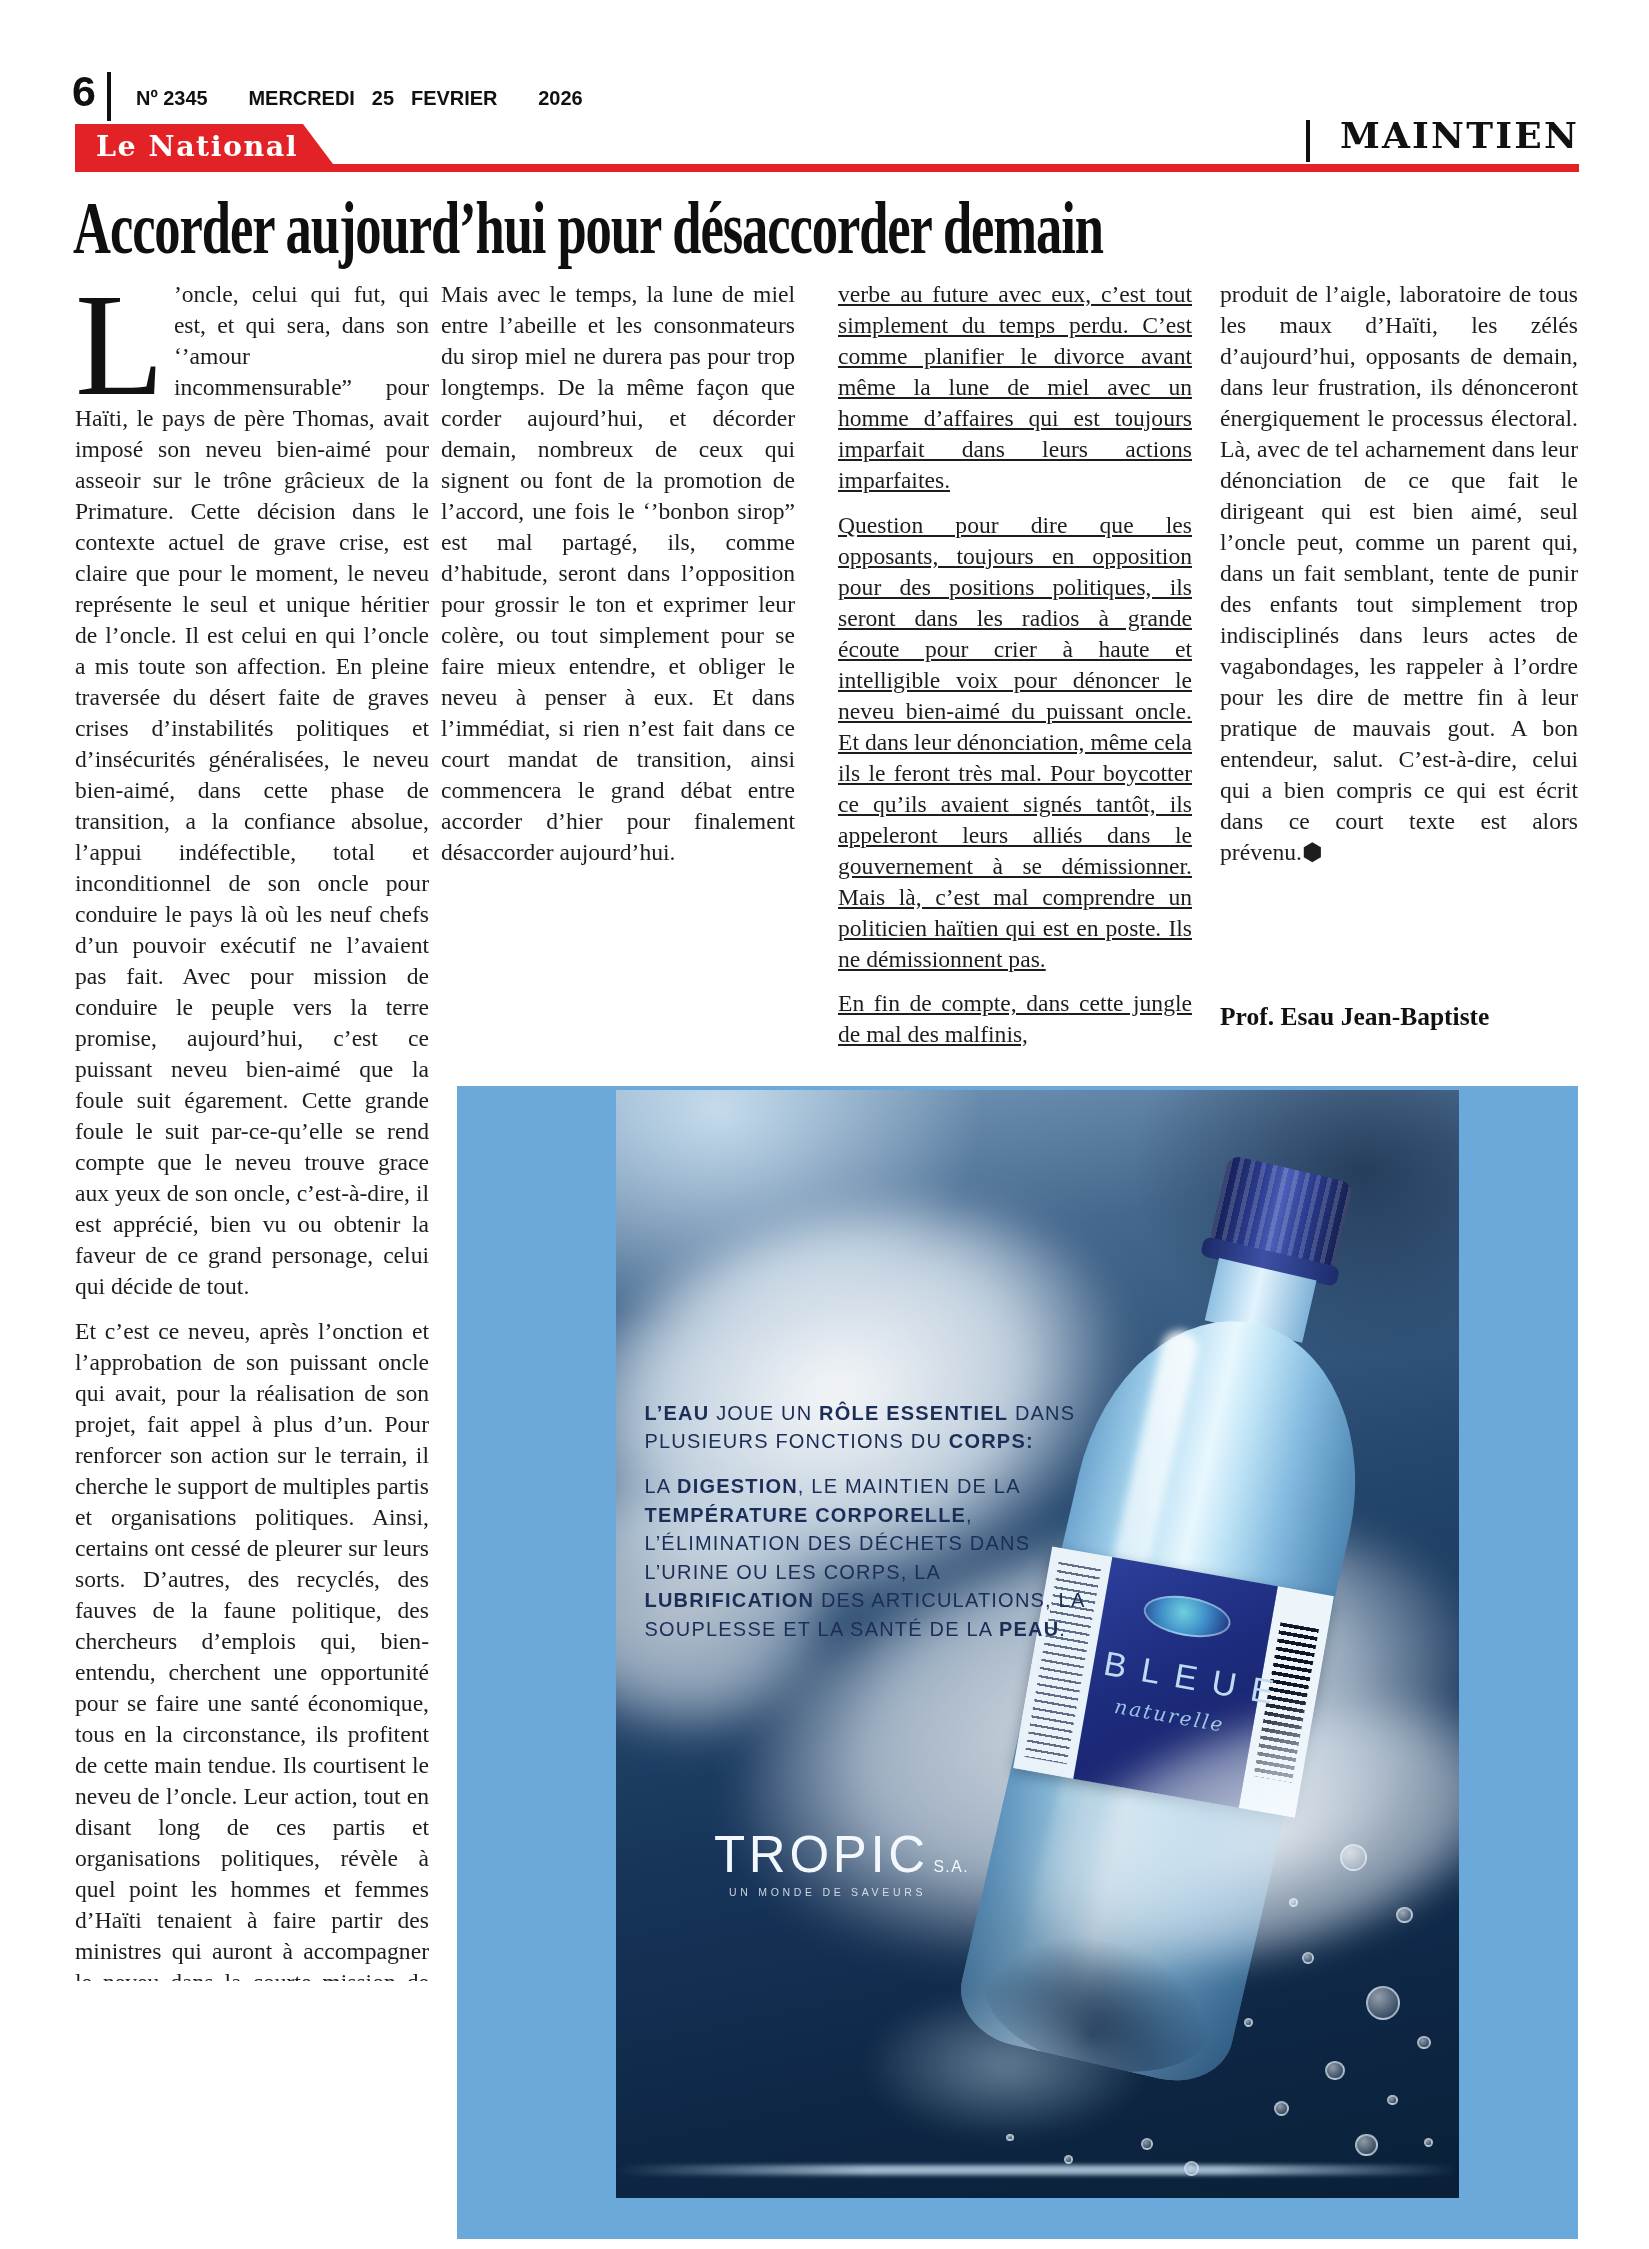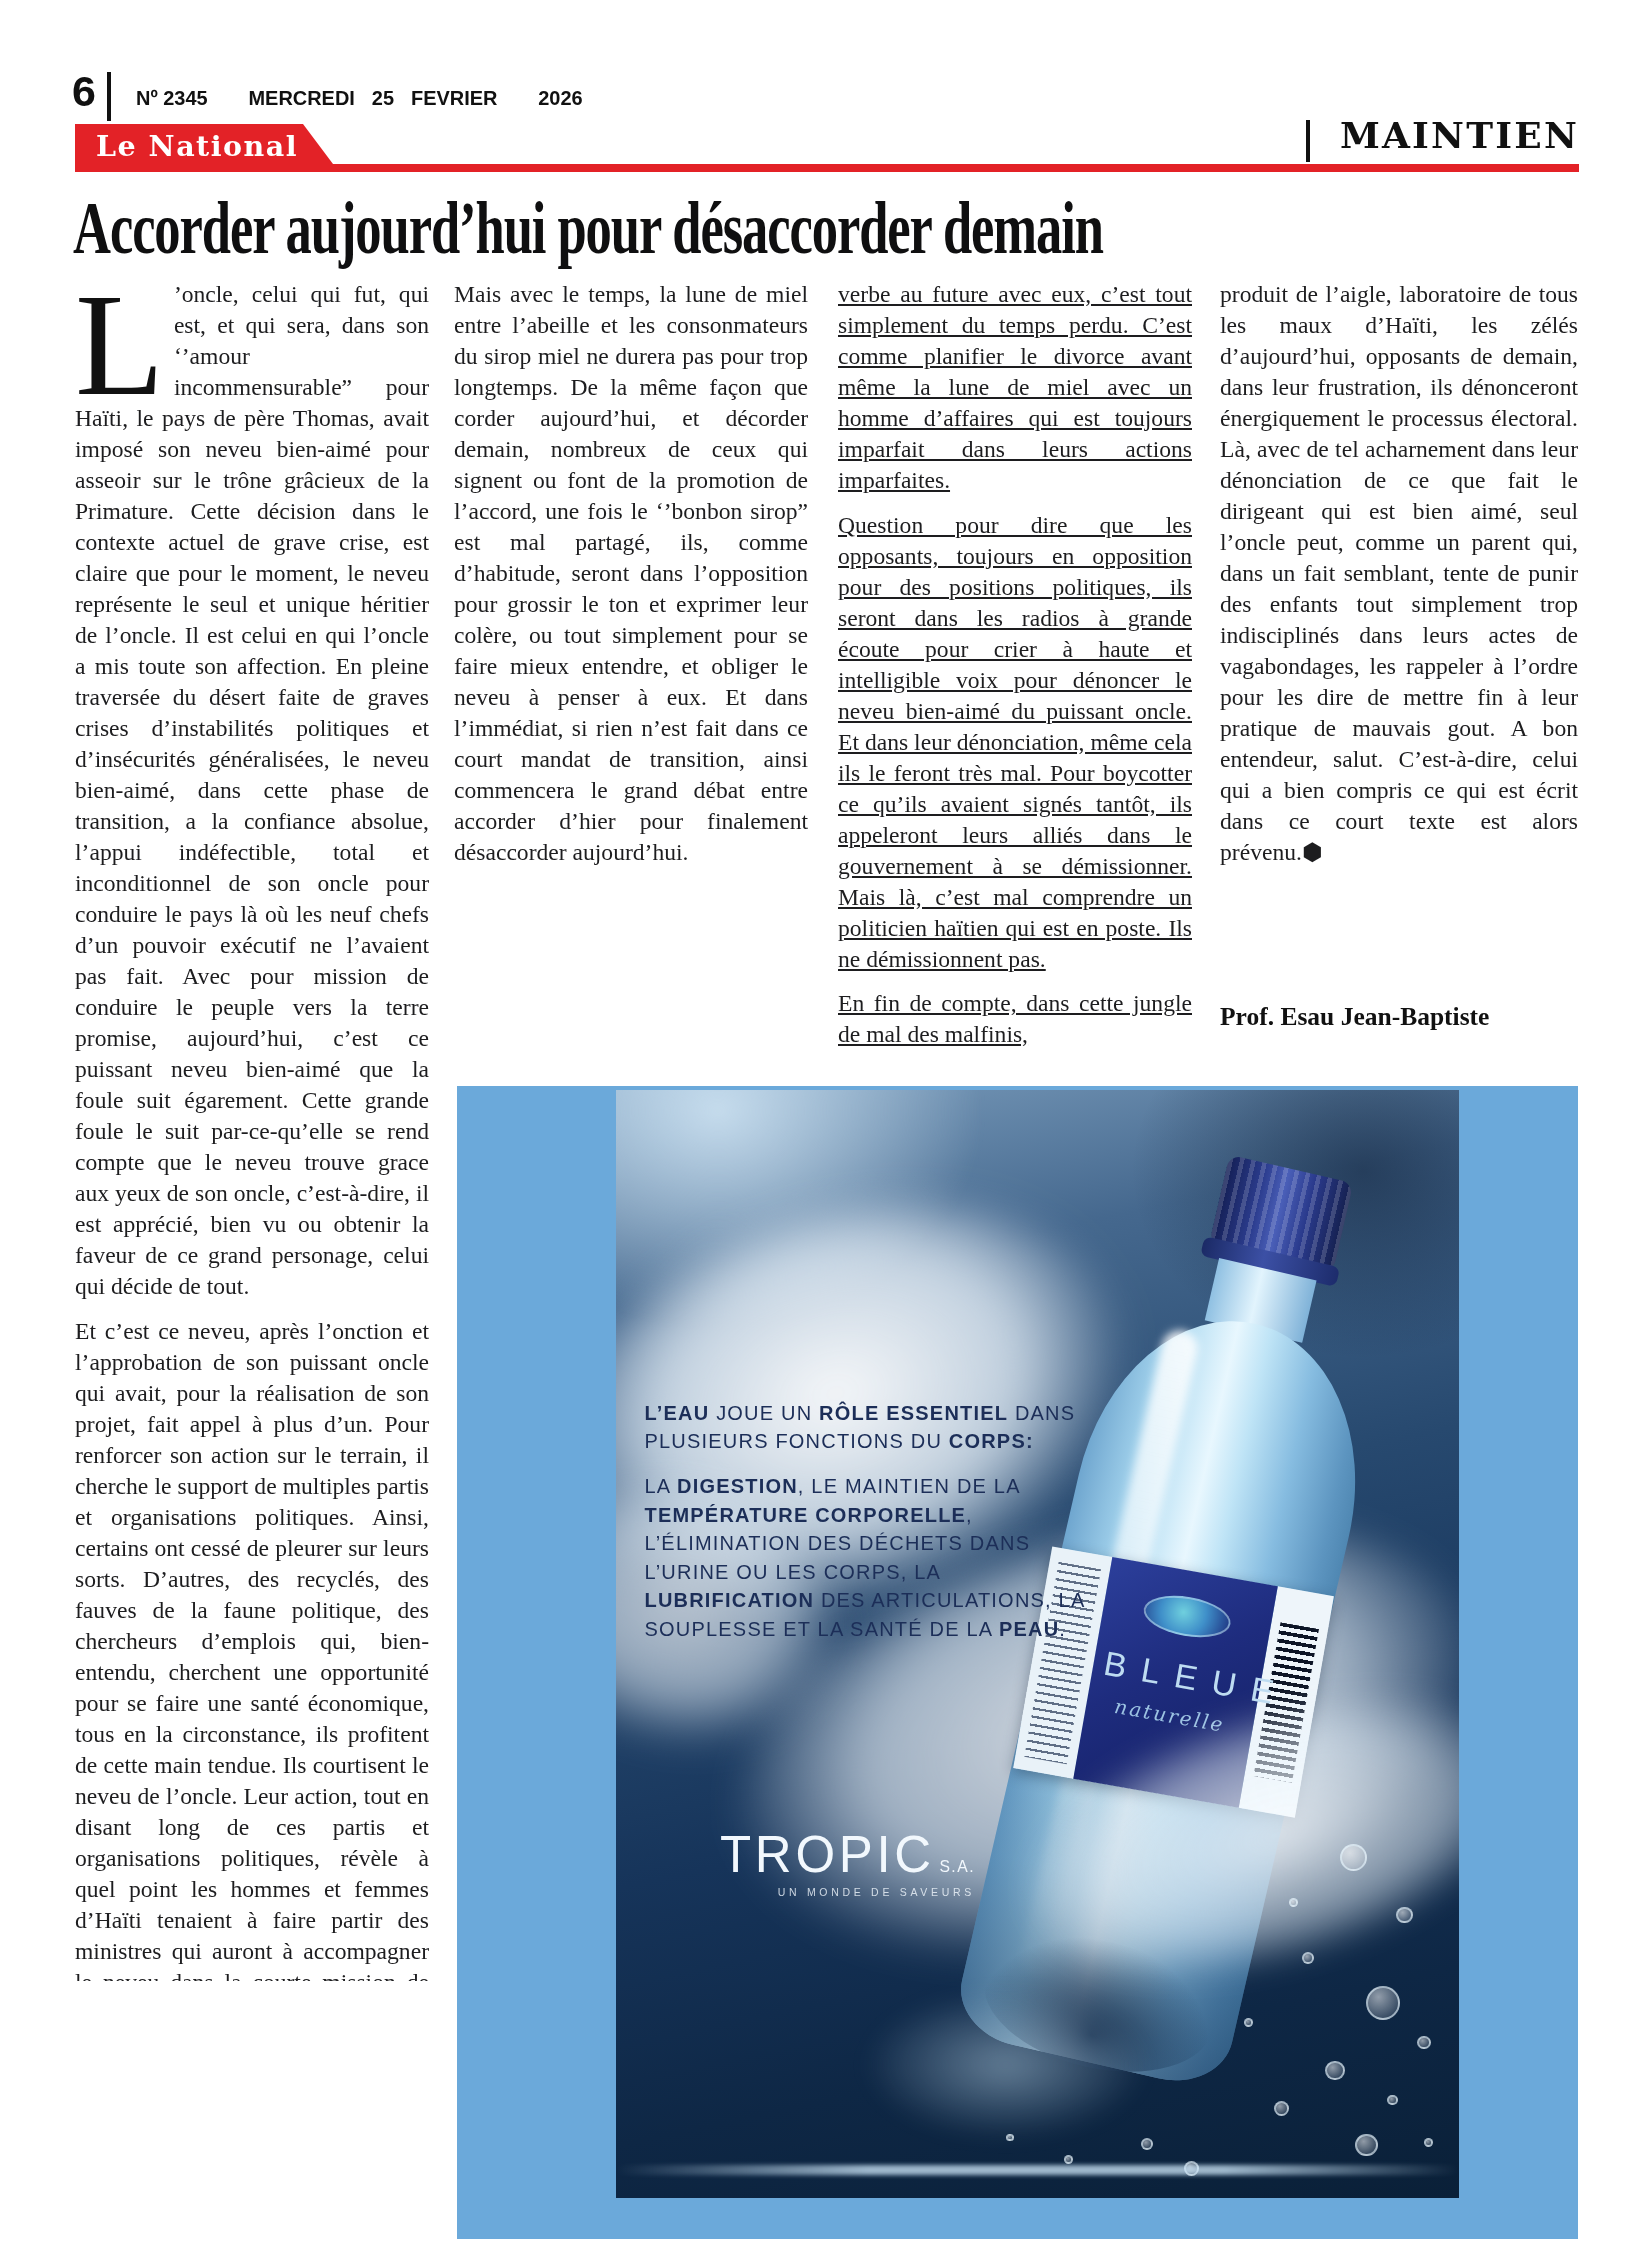--- a/index.html
+++ b/index.html
@@ -30,21 +30,21 @@
               font:700 73px/1.02 "Liberation Serif", serif; letter-spacing:-1.5px; color:#0f0f10;
               transform:scaleX(.72); transform-origin:left top; }
 
   
   .col { position:absolute; top:279px; width:354px; text-align:justify;
          font:23.6px/31px "Liberation Serif","DejaVu Serif","DejaVu Sans", serif; color:#1d1d1f;
          hyphens:none; overflow:hidden; }
   .col p { margin:0 0 13.5px; }
   .col p:last-child { margin-bottom:0; }
   .col1 { left:75px;  height:1702px; }
-  .col2 { left:454px;  height:806px; }
+  .col2 { left:441px;  height:806px; }
   .col3 { left:838px; height:806px;text-decoration:underline; }
   .col4 { left:1220px; height:806px; width:358px; }
   .dc { float:left; font:400 146px/0.75 "Liberation Serif", serif; color:#111;
         padding:12px 9.7px 0 0; }
   .author { position:absolute; left:1220px; top:1002px; font:700 25.5px/1.2 "Liberation Serif", serif; color:#111; }
 
   
   .ad { position:absolute; left:457px; top:1086px; width:1121px; height:1153px; background:#6ba9da; }
   .ad-photo { position:absolute; left:159px; top:3.7px; width:843px; height:1108px; overflow:hidden;
               background:linear-gradient(168deg,#7d9fbe 0%,#45688e 18%,#27496f 40%,#173push 0,#16345a 62%,#0e2745 82%,#0a2038 100%);
@@ -110,21 +110,21 @@
   .waterline { position:absolute; left:0; bottom:22.5px; width:100%; height:10.5px; filter:blur(2.2px); z-index:6;
          background:linear-gradient(90deg, rgba(208,234,252,0), rgba(208,234,252,.75) 30%, rgba(208,234,252,.75) 72%, rgba(208,234,252,0)); }
 
   
   .ad-copy { position:absolute; left:28.5px; top:309px; width:450px; z-index:7;
              font:400 20px/28.5px "Liberation Sans", sans-serif; letter-spacing:1.2px; color:#1c2e58; }
   .ad-line { white-space:nowrap; }
   .ad-line .b { font-weight:700; }
   .ad-gap { height:16.5px; }
 
-  .tropic { position:absolute; left:104px; top:739px; z-index:7; color:#f2f8fd;text-align:right; }
+  .tropic { position:absolute; left:98px; top:739px; z-index:7; color:#f2f8fd; }
   .tropic-name { font:400 51px/1 "Liberation Sans", sans-serif; letter-spacing:3.7px; }
   .tropic-sa { font:400 15.7px/1 "Liberation Sans", sans-serif; letter-spacing:1.5px; margin-left:4.5px; }
   .tropic-tag { margin-top:7.5px; padding-left:15px; font:400 10.5px/1 "Liberation Sans", sans-serif;
                 letter-spacing:3.7px; opacity:.8; }
 </style>
 </head>
 <body>
 
 <div id="page">
 

